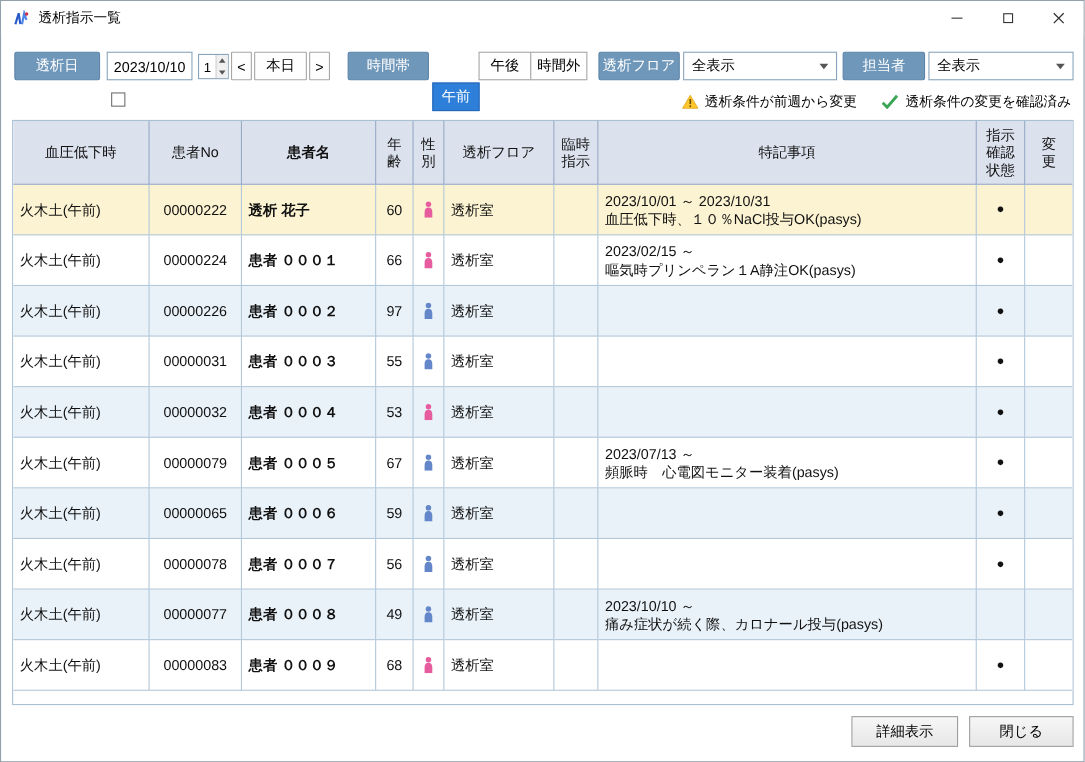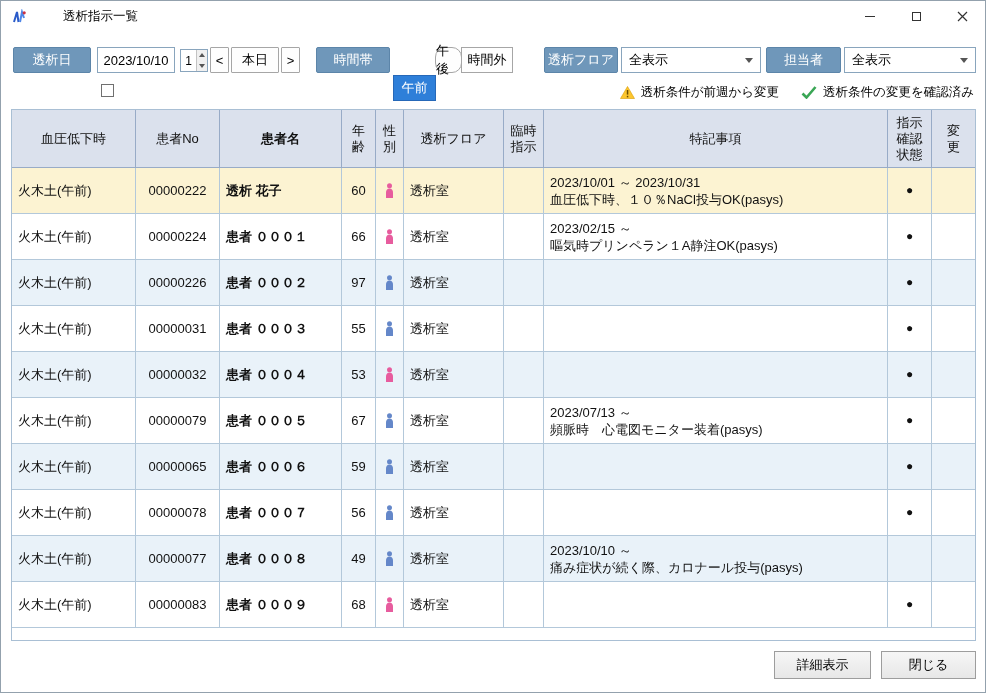--- a/index.html
+++ b/index.html
@@ -4,21 +4,21 @@
 <style>
   * { box-sizing: border-box; margin: 0; padding: 0; }
   html,body { width: 986px; height: 693px; }
   body { font-family: "Liberation Sans", sans-serif; background: #e8e8e8; }
 
   .window { position: relative; width: 986px; height: 693px; background: #ffffff;
             border: 1px solid #93a1ad; overflow: hidden; }
 
   
   .titlebar { position: absolute; top: 0; left: 0; right: 0; height: 31px;
-              background: #ffffff; display: flex; align-items: center; gap: 28px; }
+              background: #ffffff; display: flex; align-items: center; }
   .app-icon { margin-left: 10px; display: flex; align-items: center; }
   .title { margin-left: 8px; font-size: 12.5px; color: #000; }
   .win-controls { position: absolute; right: 0; top: 0; height: 31px; display: flex; }
   .win-btn { width: 46px; height: 31px; display: flex; align-items: center; justify-content: center; cursor: default; }
   .glyph-min { width: 10px; height: 1px; background: #333; }
   .glyph-max { width: 9px; height: 9px; border: 1px solid #333; }
 
   
   .tb { position: absolute; top: 46px; height: 26px; font-size: 13px;
         display: flex; align-items: center; justify-content: center; cursor: default; }
@@ -31,21 +31,21 @@
   .spin-num { flex: 1; display: flex; align-items: center; justify-content: center; font-size: 12px; }
   .spin-btns { width: 11px; display: flex; flex-direction: column; border-left: 1px solid #c3c3c3; }
   .spin-up, .spin-down { flex: 1; display: flex; align-items: center; justify-content: center; background: #f0f0f0; }
   .tri-up { width: 0; height: 0; border-left: 3px solid transparent; border-right: 3px solid transparent; border-bottom: 4px solid #555; }
   .tri-dn { width: 0; height: 0; border-left: 3px solid transparent; border-right: 3px solid transparent; border-top: 4px solid #555; }
 
   .segments { position: absolute; top: 46px; left: 392px; height: 26px; display: flex; }
   .seg { height: 26px; display: flex; align-items: center; justify-content: center;
          font-size: 13px; background: #fefefe; border: 1px solid #a6a6a6; margin-left: -1px; cursor: default; }
   .seg:first-child { margin-left: 0; }
-  .seg.w1 { width: 43px; } .seg.w2 { width: 27px; border-radius: 10px; } .seg.w3 { width: 52px; }
+  .seg.w1 { width: 43px; } .seg.w2 { width: 48px; } .seg.w3 { width: 52px; }
   .seg.sel { background: #2e7fd9; border-color: #2668b8; color: #fff; z-index: 1; margin-top: 28px; }
 
   .combo { background: #fff; border: 1px solid #89a5bd; justify-content: space-between; padding: 0 7px; }
   .combo-arrow { width: 0; height: 0; border-left: 4px solid transparent; border-right: 4px solid transparent; border-top: 5px solid #555; }
 
   
   .chk-row { position: absolute; top: 83px; left: 12px; display: flex; align-items: flex-end; gap: 20px; font-size: 12.5px; flex-direction: column; }
   .checkbox { width: 13px; height: 13px; background: #fff; border: 1px solid #707070; }
   .legend { position: absolute; top: 83px; right: 11px; display: flex; align-items: center; gap: 6px; font-size: 12.5px; }
   .legend .gap { width: 10px; }

